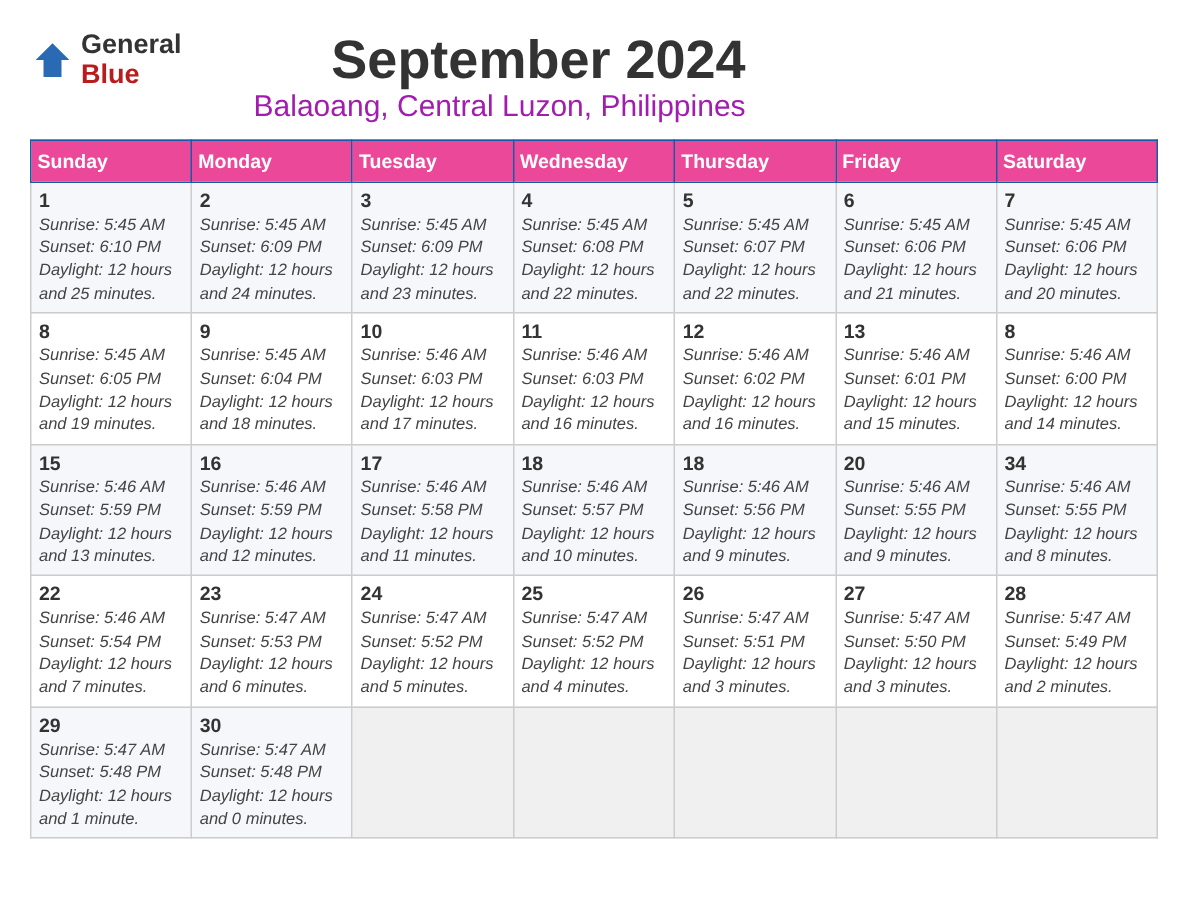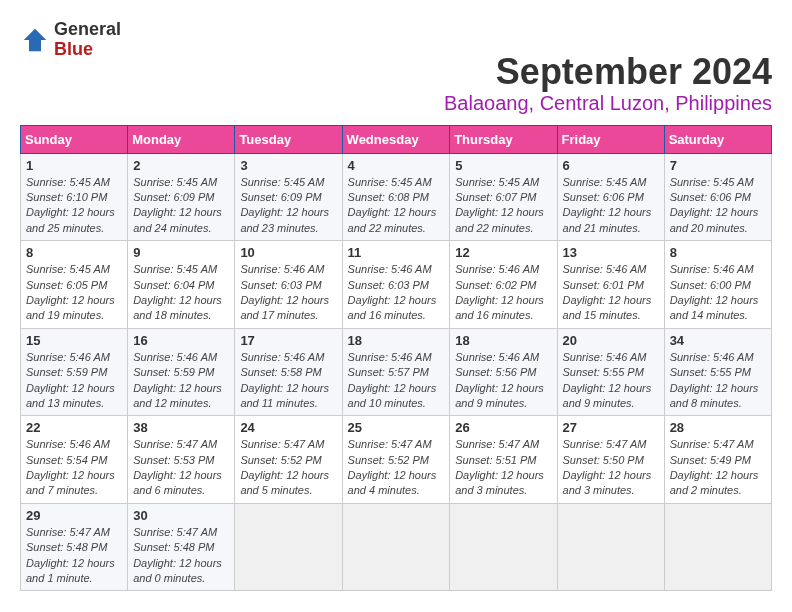--- a/index.html
+++ b/index.html
@@ -6,21 +6,21 @@
     body {
       font-family: Arial, sans-serif;
       background: #fff;
       width: 792px;
       min-height: 612px;
       padding: 20px;
     }
     .header {
       display: flex;
       align-items: flex-start;
-      justify-content: space-between;
+      justify-content: flex-start;
       margin-bottom: 10px;
       gap: 48px;
     }
     .logo {
       display: flex;
       align-items: center;
       gap: 4px;
     }
     .logo-text {
       font-size: 18px;
@@ -28,21 +28,20 @@
       line-height: 1.1;
     }
     .logo-general { color: #333; }
     .logo-blue { color: #b91c1c; }
     .logo-icon {
       width: 30px;
       height: 30px;
     }
     .title-block {
       text-align: right;
-      margin-top: 32px;
     }
     .month-title {
       font-size: 36px;
       font-weight: bold;
       color: #333;
       line-height: 1.1;
     }
     .location-title {
       font-size: 20px;
       color: #a21caf;
@@ -215,21 +214,21 @@
     <span class="day-num">34</span>
     <span class="day-info">Sunrise: 5:46 AM<br>Sunset: 5:55 PM<br>Daylight: 12 hours and 8 minutes.</span>
   </td>
       </tr>
       <tr class="week-row">
         <td>
     <span class="day-num">22</span>
     <span class="day-info">Sunrise: 5:46 AM<br>Sunset: 5:54 PM<br>Daylight: 12 hours and 7 minutes.</span>
   </td>
         <td>
-    <span class="day-num">38</span>
+    <span class="day-num">23</span>
     <span class="day-info">Sunrise: 5:47 AM<br>Sunset: 5:53 PM<br>Daylight: 12 hours and 6 minutes.</span>
   </td>
         <td>
     <span class="day-num">24</span>
     <span class="day-info">Sunrise: 5:47 AM<br>Sunset: 5:52 PM<br>Daylight: 12 hours and 5 minutes.</span>
   </td>
         <td>
     <span class="day-num">25</span>
     <span class="day-info">Sunrise: 5:47 AM<br>Sunset: 5:52 PM<br>Daylight: 12 hours and 4 minutes.</span>
   </td>

